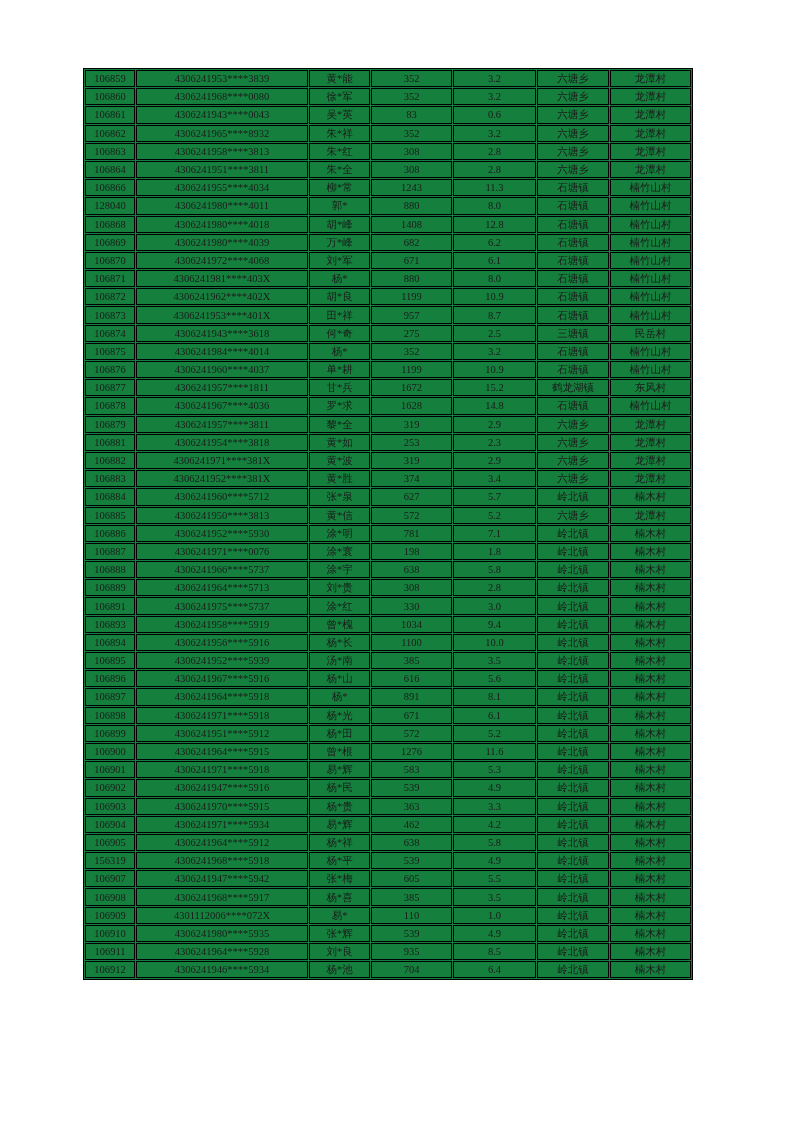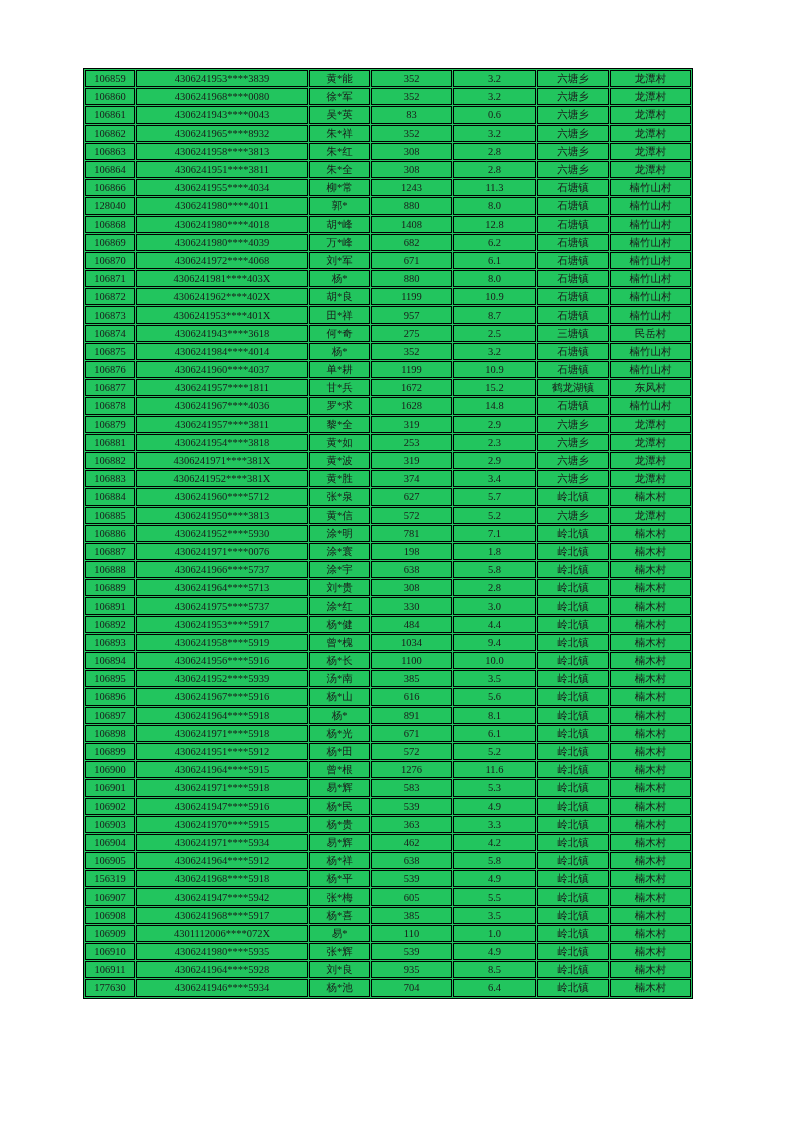--- a/index.html
+++ b/index.html
@@ -16,21 +16,21 @@
   }
   .sheet {
     position: absolute;
     left: 83px;
     top: 68px;
   }
   table.roster {
     border-collapse: separate;
     border-spacing: 1px;
     table-layout: fixed;
-    background: #22c55e;
+    background: #15803d;
     border: 1px solid #000;
   }
   table.roster td {
     border: 1px solid #000;
     height: 15.2px;
     line-height: 15px;
     font-size: 10.5px;
     text-align: center;
     vertical-align: middle;
     padding: 0;
@@ -325,29 +325,20 @@
         <tr>
           <td>106891</td>
           <td>4306241975****5737</td>
           <td>涂*红</td>
           <td>330</td>
           <td>3.0</td>
           <td>岭北镇</td>
           <td>楠木村</td>
         </tr>
         <tr>
-          <td>106892</td>
-          <td>4306241953****5917</td>
-          <td>杨*健</td>
-          <td>484</td>
-          <td>4.4</td>
-          <td>岭北镇</td>
-          <td>楠木村</td>
-        </tr>
-        <tr>
           <td>106893</td>
           <td>4306241958****5919</td>
           <td>曾*槐</td>
           <td>1034</td>
           <td>9.4</td>
           <td>岭北镇</td>
           <td>楠木村</td>
         </tr>
         <tr>
           <td>106894</td>
@@ -505,21 +496,21 @@
         <tr>
           <td>106911</td>
           <td>4306241964****5928</td>
           <td>刘*良</td>
           <td>935</td>
           <td>8.5</td>
           <td>岭北镇</td>
           <td>楠木村</td>
         </tr>
         <tr>
-          <td>177630</td>
+          <td>106912</td>
           <td>4306241946****5934</td>
           <td>杨*池</td>
           <td>704</td>
           <td>6.4</td>
           <td>岭北镇</td>
           <td>楠木村</td>
         </tr>
       </tbody>
   </table>
 </div>

